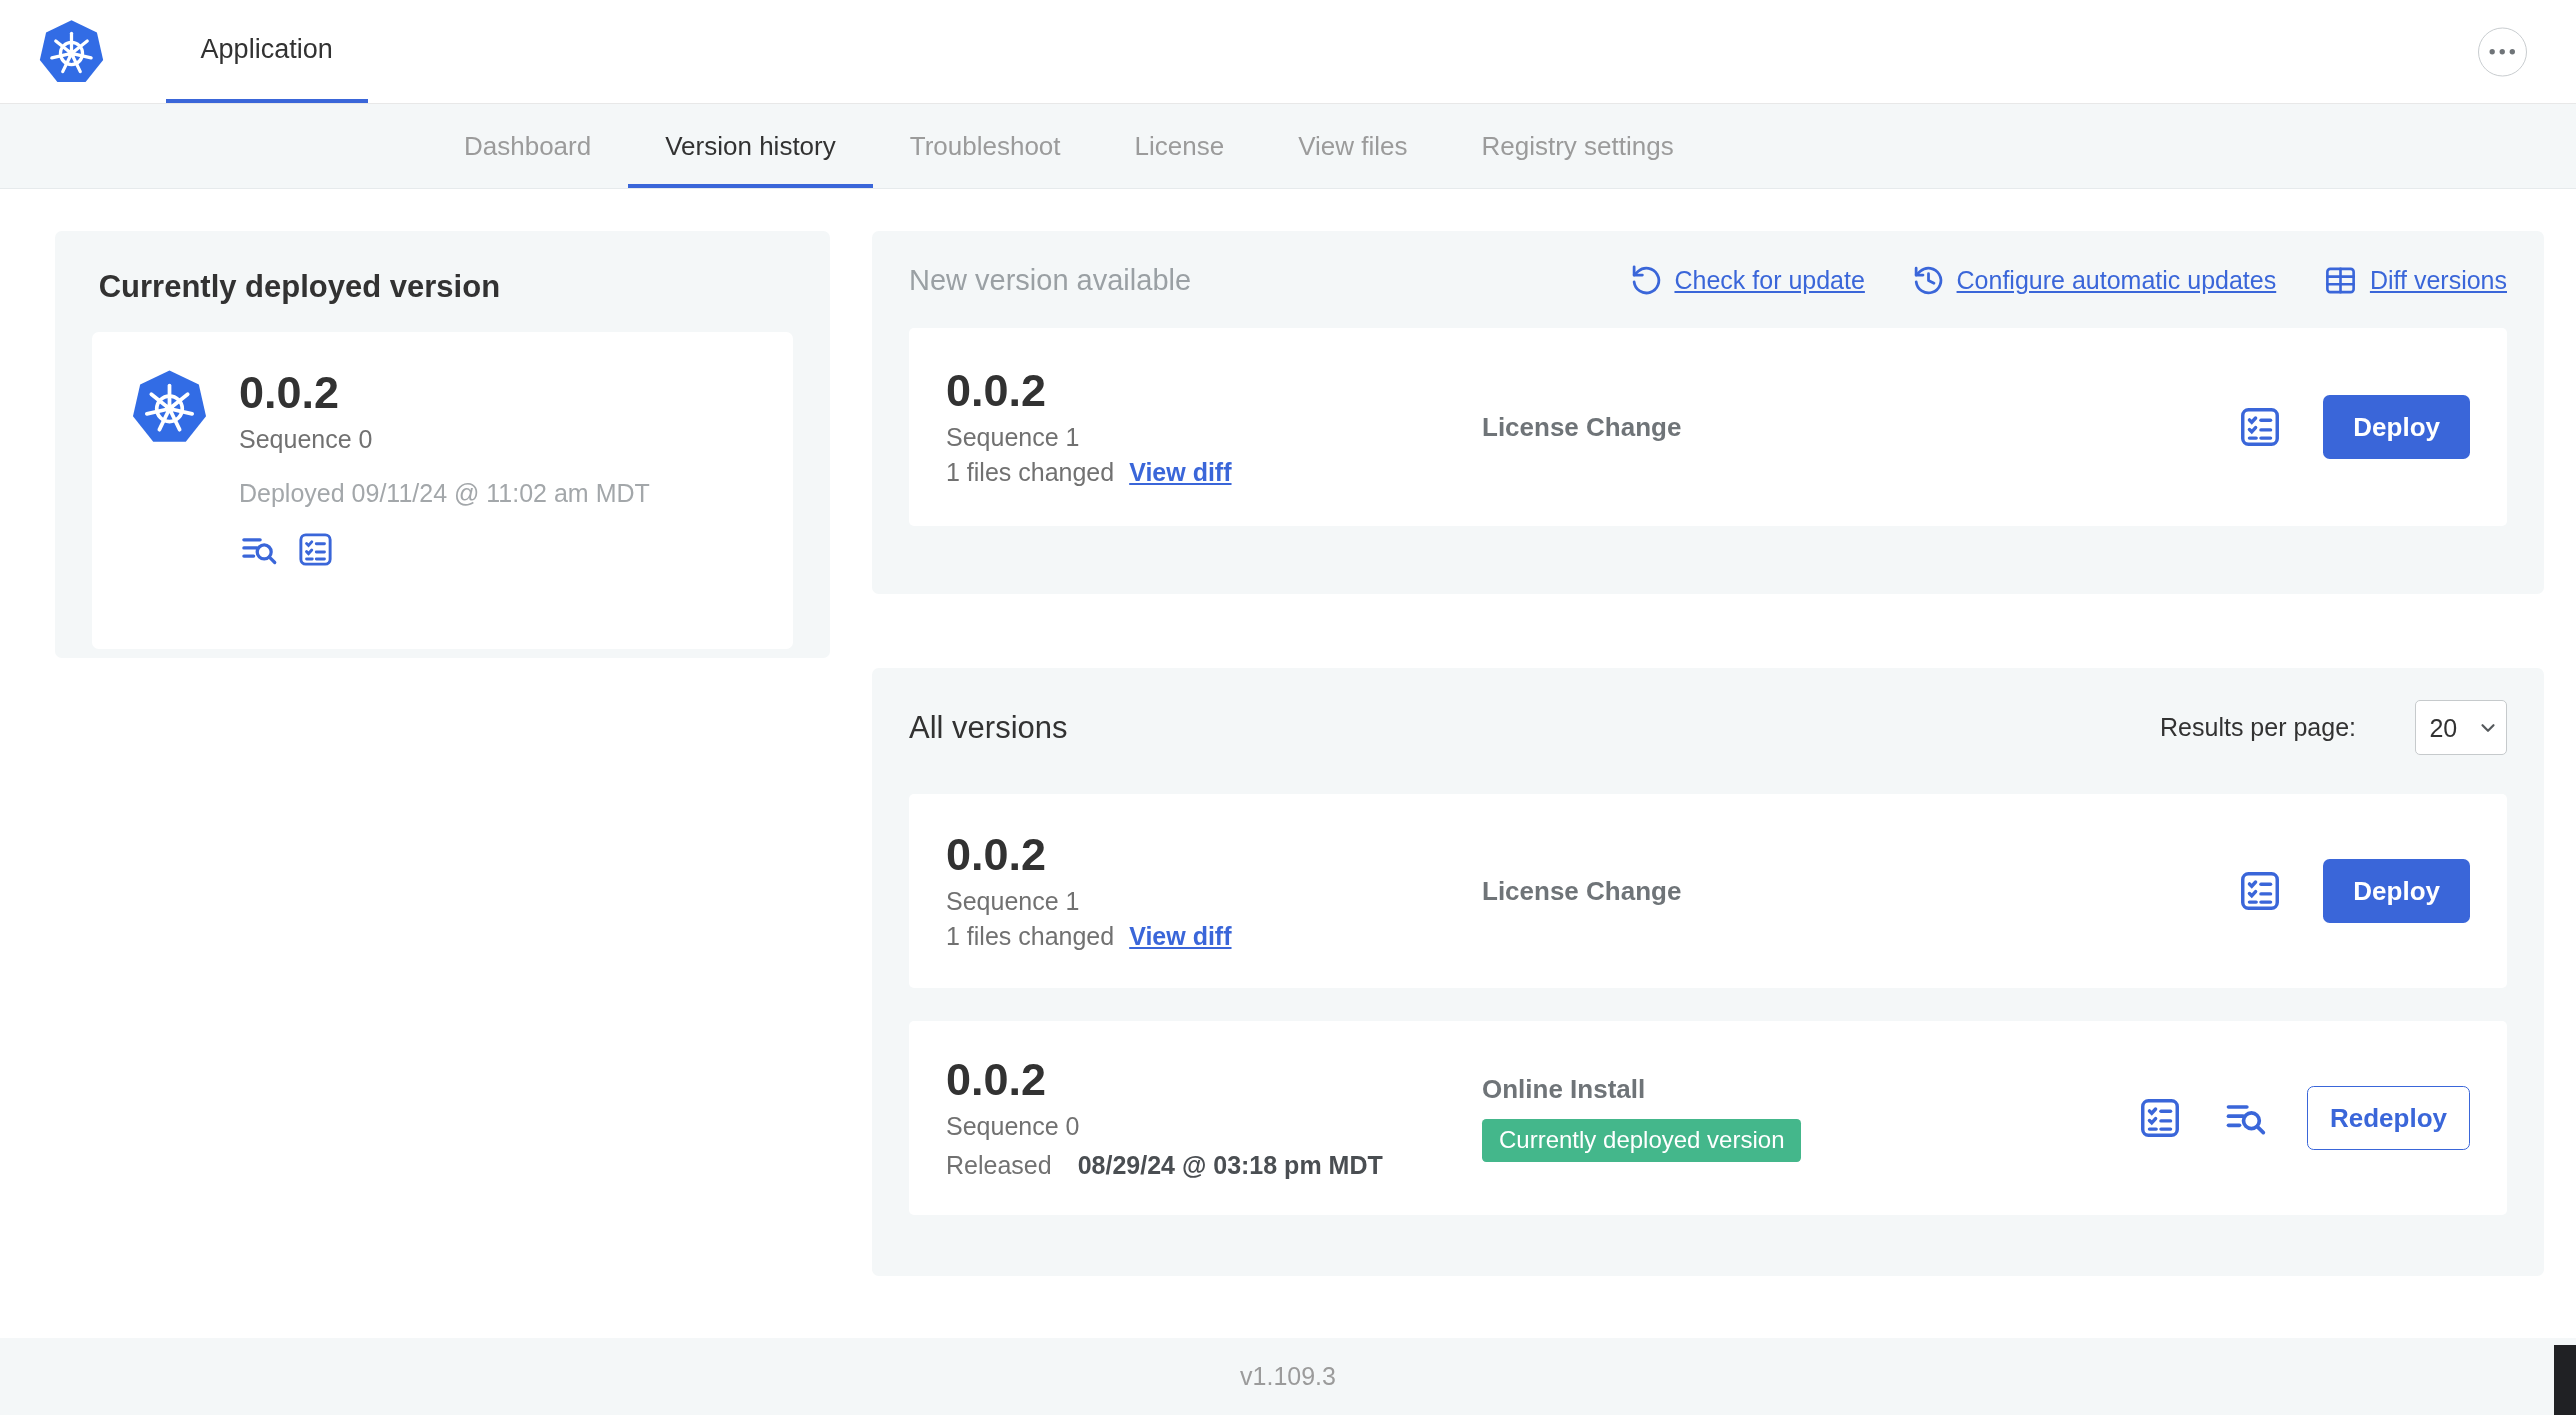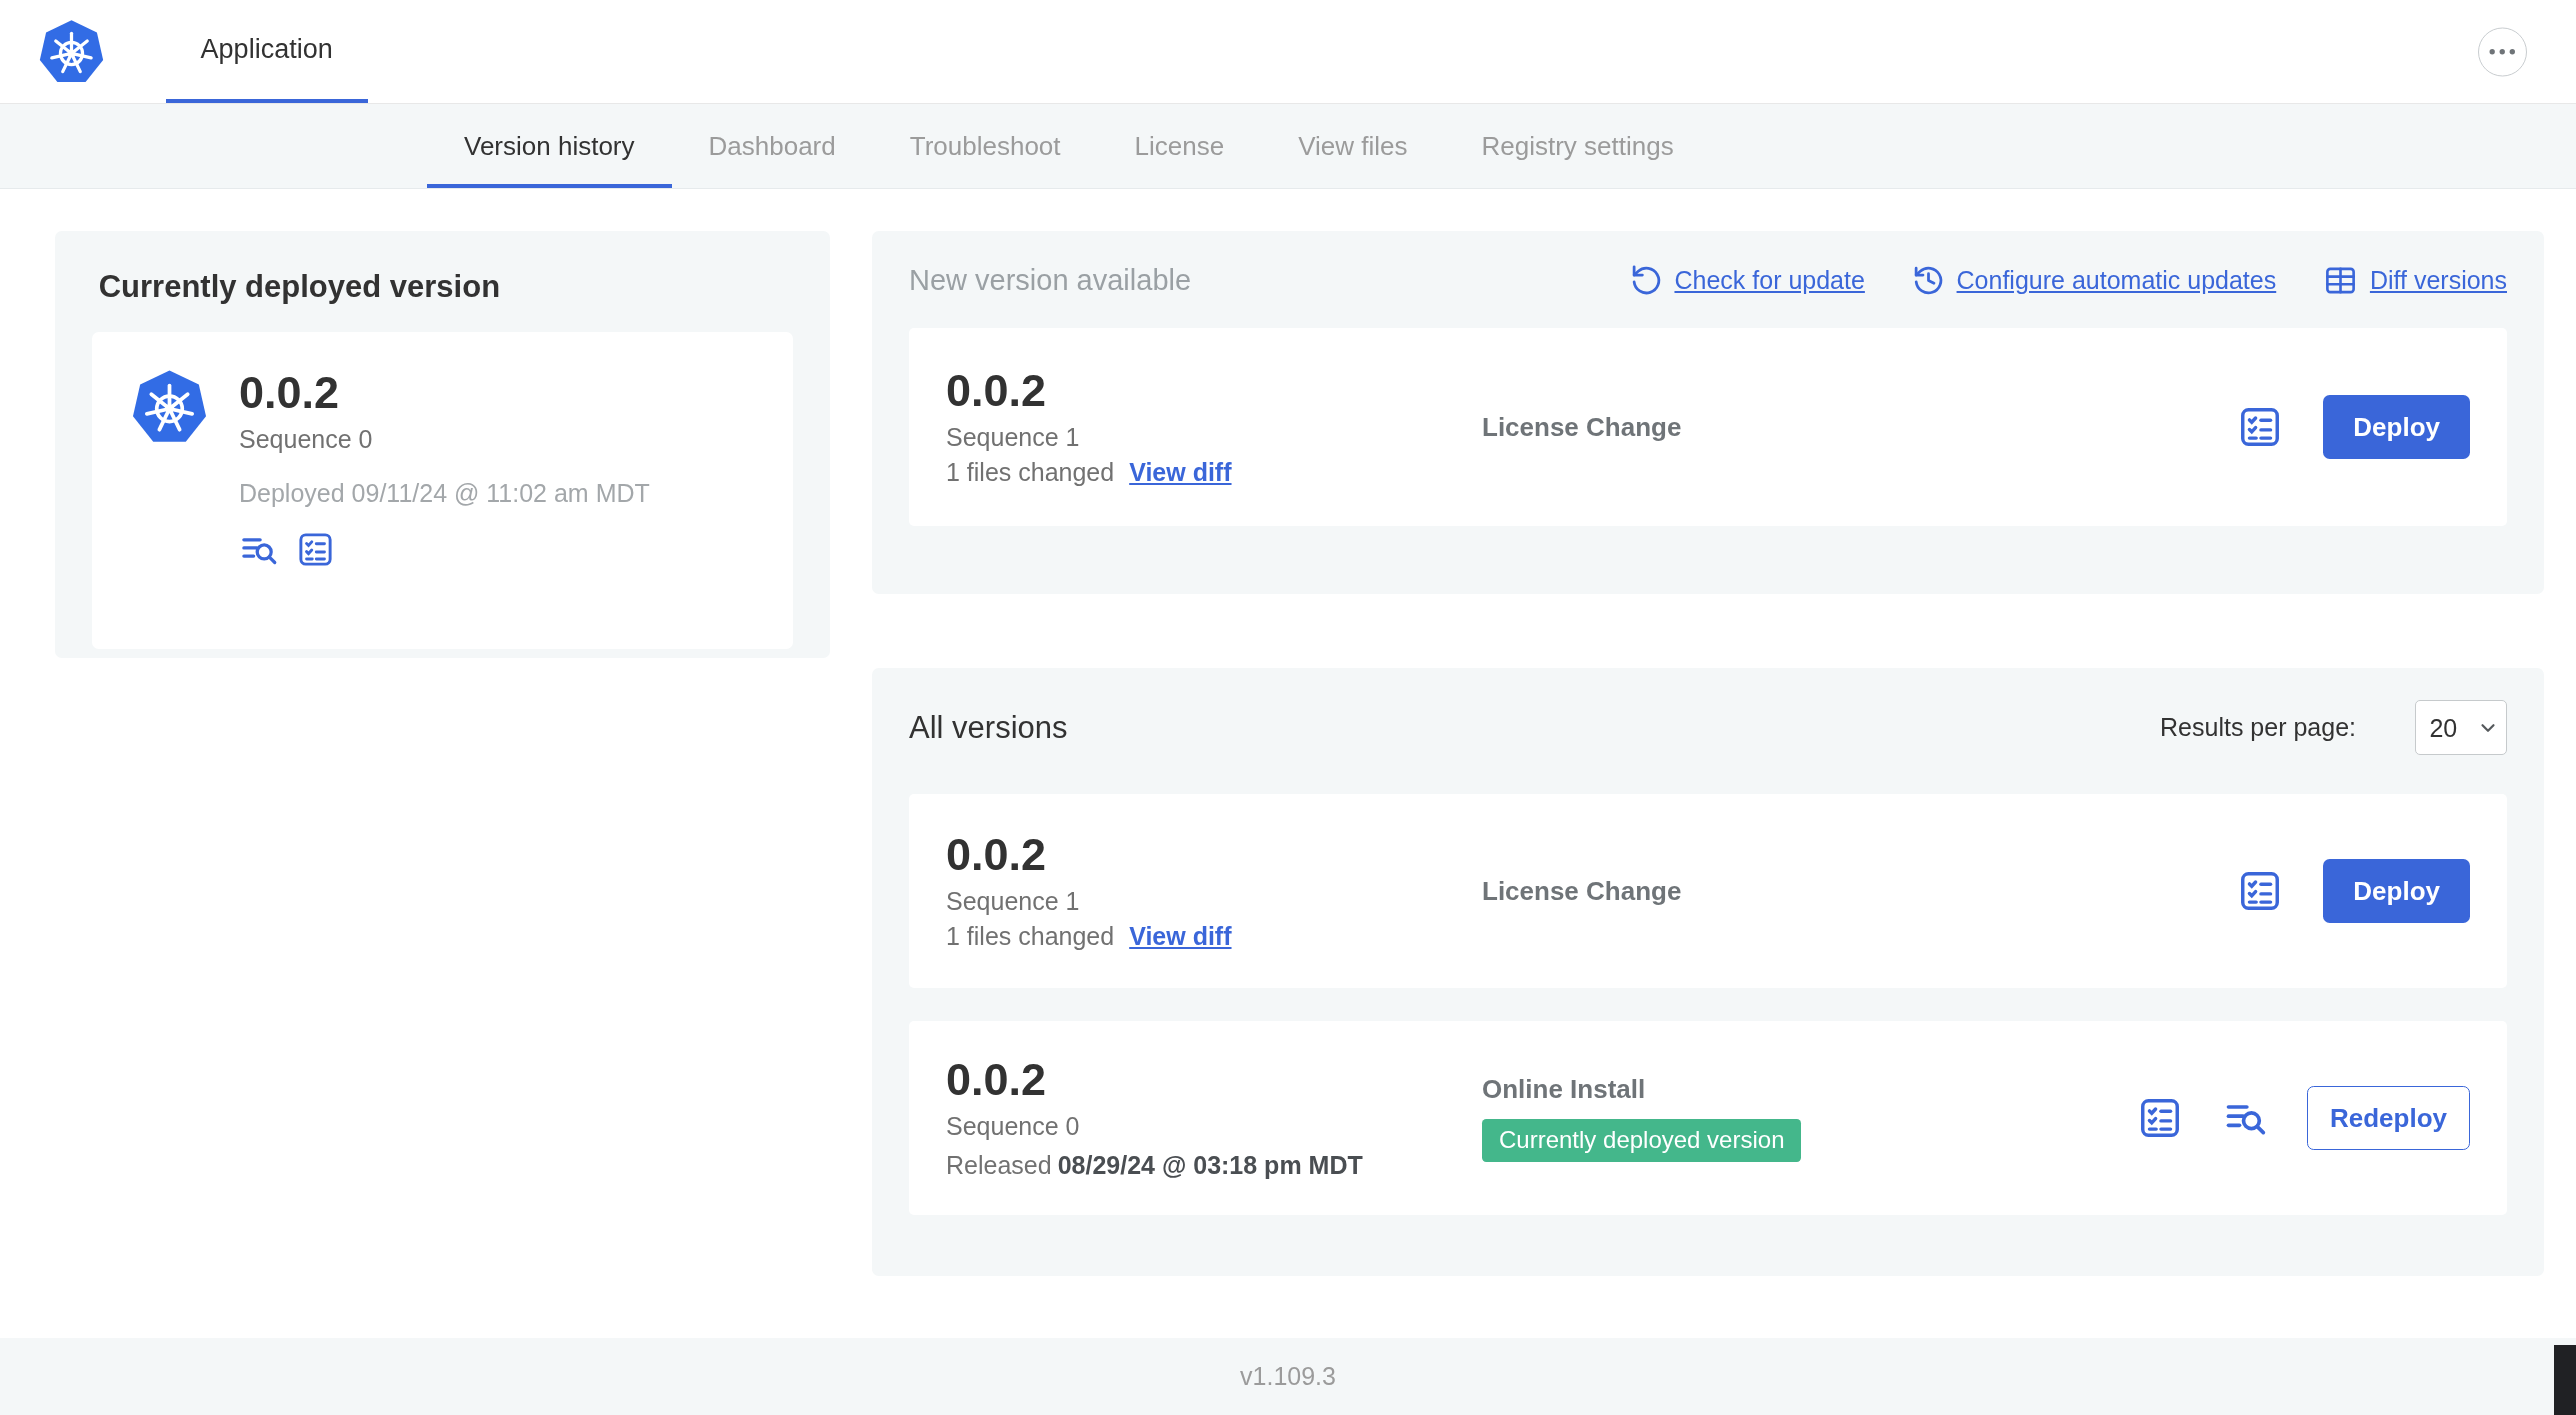--- a/index.html
+++ b/index.html
@@ -89,21 +89,21 @@
   .src-label{ font-size:26px; color:#6f7478; font-weight:600; }
   .deployed-badge{
     display:inline-block; margin-top:13.4px; background:var(--green); color:#fff;
     font-size:24px; padding:7.5px 17px; border-radius:4.2px; font-weight:500;
   }
   .vr-actions{ display:flex; align-items:center; gap:40px; margin-left:25px; flex:none; }
   .btn{ height:64px; border-radius:6.7px; font-size:26px; font-weight:700; cursor:pointer;
         font-family:Liberation Sans, sans-serif; }
   .btn-primary{ background:var(--blue); color:#fff; border:none; padding:0 30px; }
   .btn-outline{ background:#fff; color:var(--blue); border:1.7px solid var(--blue); padding:0 22px; }
-  .released{ display:flex; gap:6px; margin-top:10px; font-size:25px; color:var(--gray-mid); }
+  .released{ display:flex; gap:26px; margin-top:10px; font-size:25px; color:var(--gray-mid); }
   .released strong{ color:#4a4e52; font-weight:700; }
 
   
   .card-allversions{ height:608px; padding:32px 37px; display:flex; flex-direction:column; }
   .av-header{ display:flex; align-items:center; }
   .av-header h2{ font-size:31px; font-weight:400; flex:1; }
   .rpp{ display:flex; align-items:center; gap:15px; font-size:25px; color:var(--text); }
   .select-wrap{ position:relative; }
   .select-wrap select{
     appearance:none; -webkit-appearance:none; width:92px; height:55px;
@@ -158,22 +158,22 @@
   <button class="more-btn">
     <svg width="28.5" height="8.4" viewBox="0 0 34 10">
       <circle cx="5" cy="5" r="3.2" fill="#6f7478"></circle>
       <circle cx="17" cy="5" r="3.2" fill="#6f7478"></circle>
       <circle cx="29" cy="5" r="3.2" fill="#6f7478"></circle>
     </svg>
   </button>
 </div>
 
 <div class="subnav">
+  <div class="tab">Dashboard</div>
   <div class="tab active">Version history</div>
-  <div class="tab">Dashboard</div>
   <div class="tab">Troubleshoot</div>
   <div class="tab">License</div>
   <div class="tab">View files</div>
   <div class="tab">Registry settings</div>
 </div>
 
 <div class="main">
 
   <div class="card card-current">
     <h2>Currently deployed version</h2>

